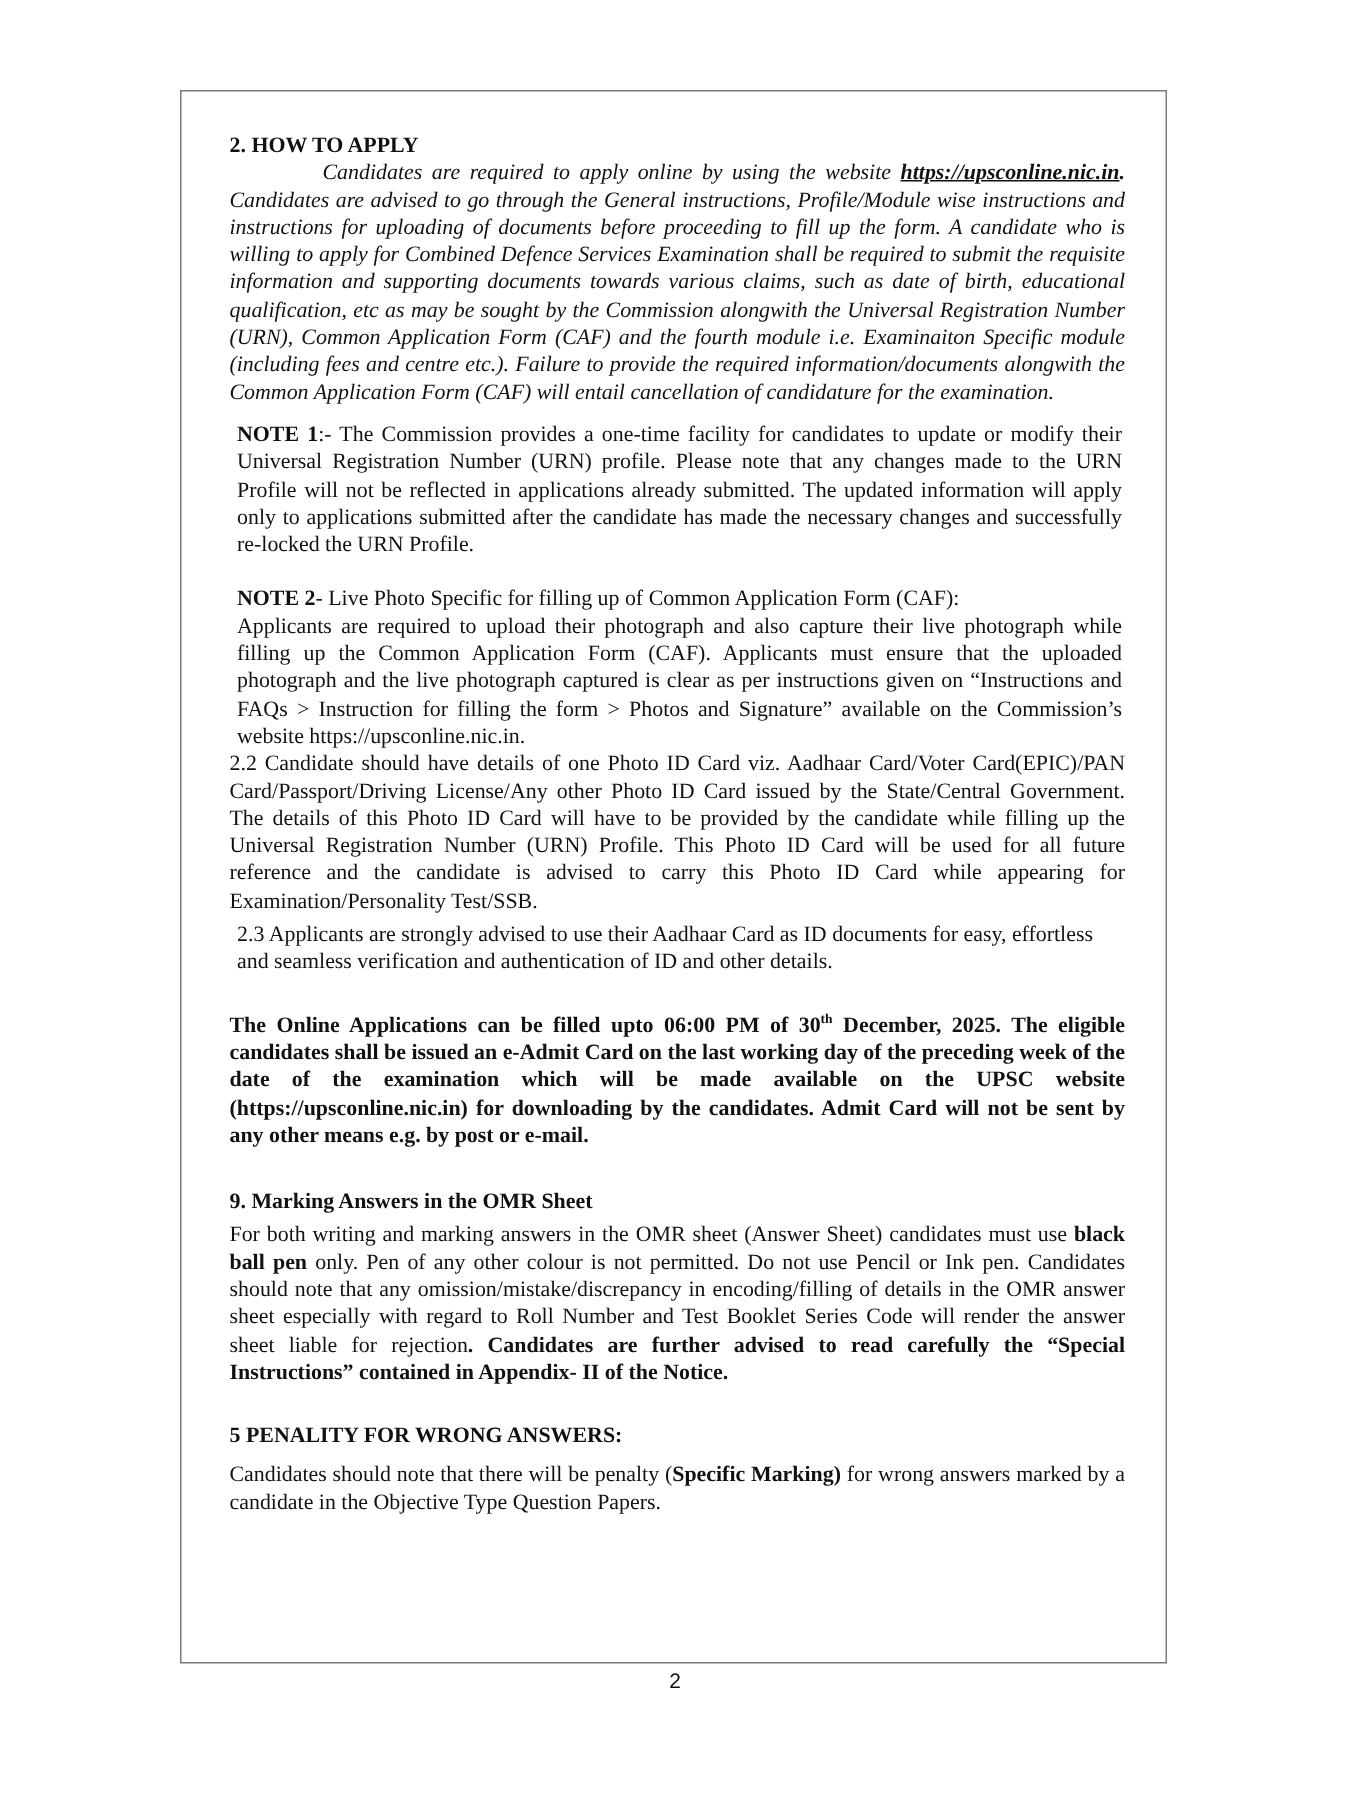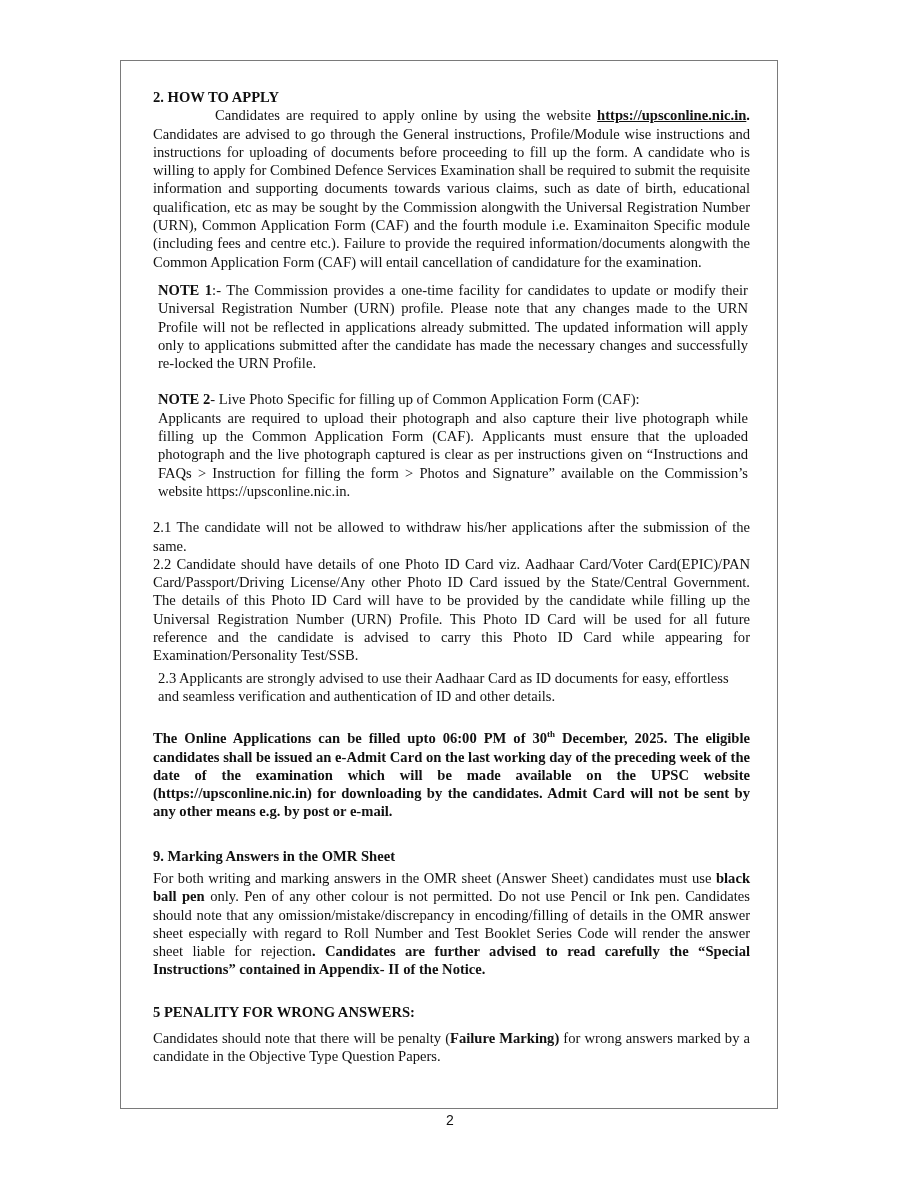--- a/index.html
+++ b/index.html
@@ -1,21 +1,21 @@
 <!DOCTYPE html>
 <html><head>
   <meta charset="utf-8">
   <style>
     html, body { margin: 0; padding: 0; background: #ffffff; }
     body { width: 900px; height: 1200px; position: relative; font-family: "Liberation Serif", serif; color: #111; }
     .frame { position: absolute; left: 120px; top: 60px; width: 658px; height: 1049px; border: 1.5px solid #7a7a7a; box-sizing: border-box; }
     .content { position: absolute; left: 153px; top: 74px; width: 597px; font-size: 14.6px; line-height: 18.3px; }
     p { margin: 0; text-align: justify; }
     .h { font-weight: bold; margin: 0; }
-    .indent { text-indent: 62px; }
+    .indent { text-indent: 62px; font-style: italic; }
     .note { margin-left: 5px; width: 590px; }
     .link { font-weight: bold; text-decoration: underline; }
     b { font-weight: bold; }
     sup { font-size: 9px; line-height: 0; vertical-align: super; }
     .pagenum { position: absolute; left: 0; width: 900px; top: 1112px; text-align: center; font-family: "Liberation Sans", sans-serif; font-size: 14px; }
   </style>
 </head>
 <body>
 
 <div class="frame"></div>
@@ -23,27 +23,26 @@
 <div class="content">
 
   <p class="h" style="margin-top:14px;">2.  HOW TO APPLY</p>
   <p class="indent"><span>Candidates are required to apply online by using the website </span><span class="link">https://upsconline.nic.in</span><b>.</b><span> Candidates are advised to go through the General instructions, Profile/Module wise instructions and instructions for uploading of documents before proceeding to fill up the form. A candidate who is willing to apply for Combined Defence Services Examination shall be required to submit the requisite information and supporting documents towards various claims, such as date of birth, educational qualification, etc as may be sought by the Commission alongwith the Universal Registration Number (URN), Common Application Form (CAF) and the fourth module i.e. Examinaiton Specific module (including fees and centre etc.).  Failure to provide the required information/documents alongwith the Common Application Form (CAF) will entail cancellation of candidature for the examination.</span></p>
 
   <p class="note" style="margin-top:10px;"><b>NOTE 1</b><span>:- The Commission provides a one-time facility for candidates to update or modify their Universal Registration Number (URN) profile. Please note that any changes made to the URN Profile will not be reflected in applications already submitted. The updated information will apply only to applications submitted after the candidate has made the necessary changes and successfully re-locked the URN Profile.</span></p>
 
   <p class="note" style="margin-top:18px; text-align:left;"><b>NOTE 2</b><span>- Live Photo Specific for filling up of Common Application Form (CAF):</span></p>
   <p class="note">Applicants are required to upload their photograph and also capture their live photograph while filling up the Common Application Form (CAF). Applicants must ensure that the uploaded photograph and the live photograph captured is clear as per instructions given on “Instructions and FAQs &gt; Instruction for filling the form &gt; Photos and Signature” available on the Commission’s website https://upsconline.nic.in.</p>
 
-  <p style="margin-top:18px;">2.1  The candidate will not be allowed to withdraw his/her applications after the submission of the same.</p>
   <p>2.2   Candidate should have details of one Photo ID Card viz. Aadhaar Card/Voter Card(EPIC)/PAN Card/Passport/Driving License/Any other Photo ID Card issued by the State/Central Government. The details of this Photo ID Card will have to be provided by the candidate while filling up the Universal Registration Number (URN) Profile. This Photo ID Card will be used for all future reference and the candidate is advised to carry this Photo ID Card while appearing for Examination/Personality Test/SSB.</p>
   <p class="note" style="margin-top:4px; text-align:left;">2.3    Applicants are strongly advised to use their Aadhaar Card as ID documents for easy, effortless and seamless verification and authentication of ID and other details.</p>
 
   <p style="margin-top:24px; font-weight:bold;"><span>The Online Applications can be filled upto 06:00 PM of 30</span><sup>th</sup><span> December, 2025.  The eligible candidates shall be issued an e-Admit Card on the last working day of the preceding week of the date of the examination which will be made available on the UPSC website (https://upsconline.nic.in) for downloading by the candidates.  Admit Card will not be sent by any other means e.g. by post or e-mail.</span></p>
 
   <p class="h" style="margin-top:26px;">9. Marking Answers in the OMR Sheet</p>
   <p style="margin-top:4px;"><span>For both writing and marking answers in the OMR sheet (Answer Sheet) candidates must use </span><b>black ball pen</b><span> only. Pen of any other colour is not permitted.  Do not use Pencil or Ink pen. Candidates should note that any omission/mistake/discrepancy in encoding/filling of details in the OMR answer sheet especially with regard to Roll Number and Test Booklet Series Code will render the answer sheet liable for rejection</span><b>.  Candidates are further advised to read carefully the “Special Instructions” contained in Appendix- II of the Notice.</b></p>
 
   <p class="h" style="margin-top:24px;">5  PENALITY FOR WRONG ANSWERS:</p>
-  <p style="margin-top:8px;"><span>Candidates should note that there will be penalty (</span><b>Failure Marking)</b><span> for wrong answers marked by a candidate in the Objective Type Question Papers.</span></p>
+  <p style="margin-top:8px;"><span>Candidates should note that there will be penalty (</span><b>Specific Marking)</b><span> for wrong answers marked by a candidate in the Objective Type Question Papers.</span></p>
 
 </div>
 
 <div class="pagenum">2</div>
 
 </body></html>

